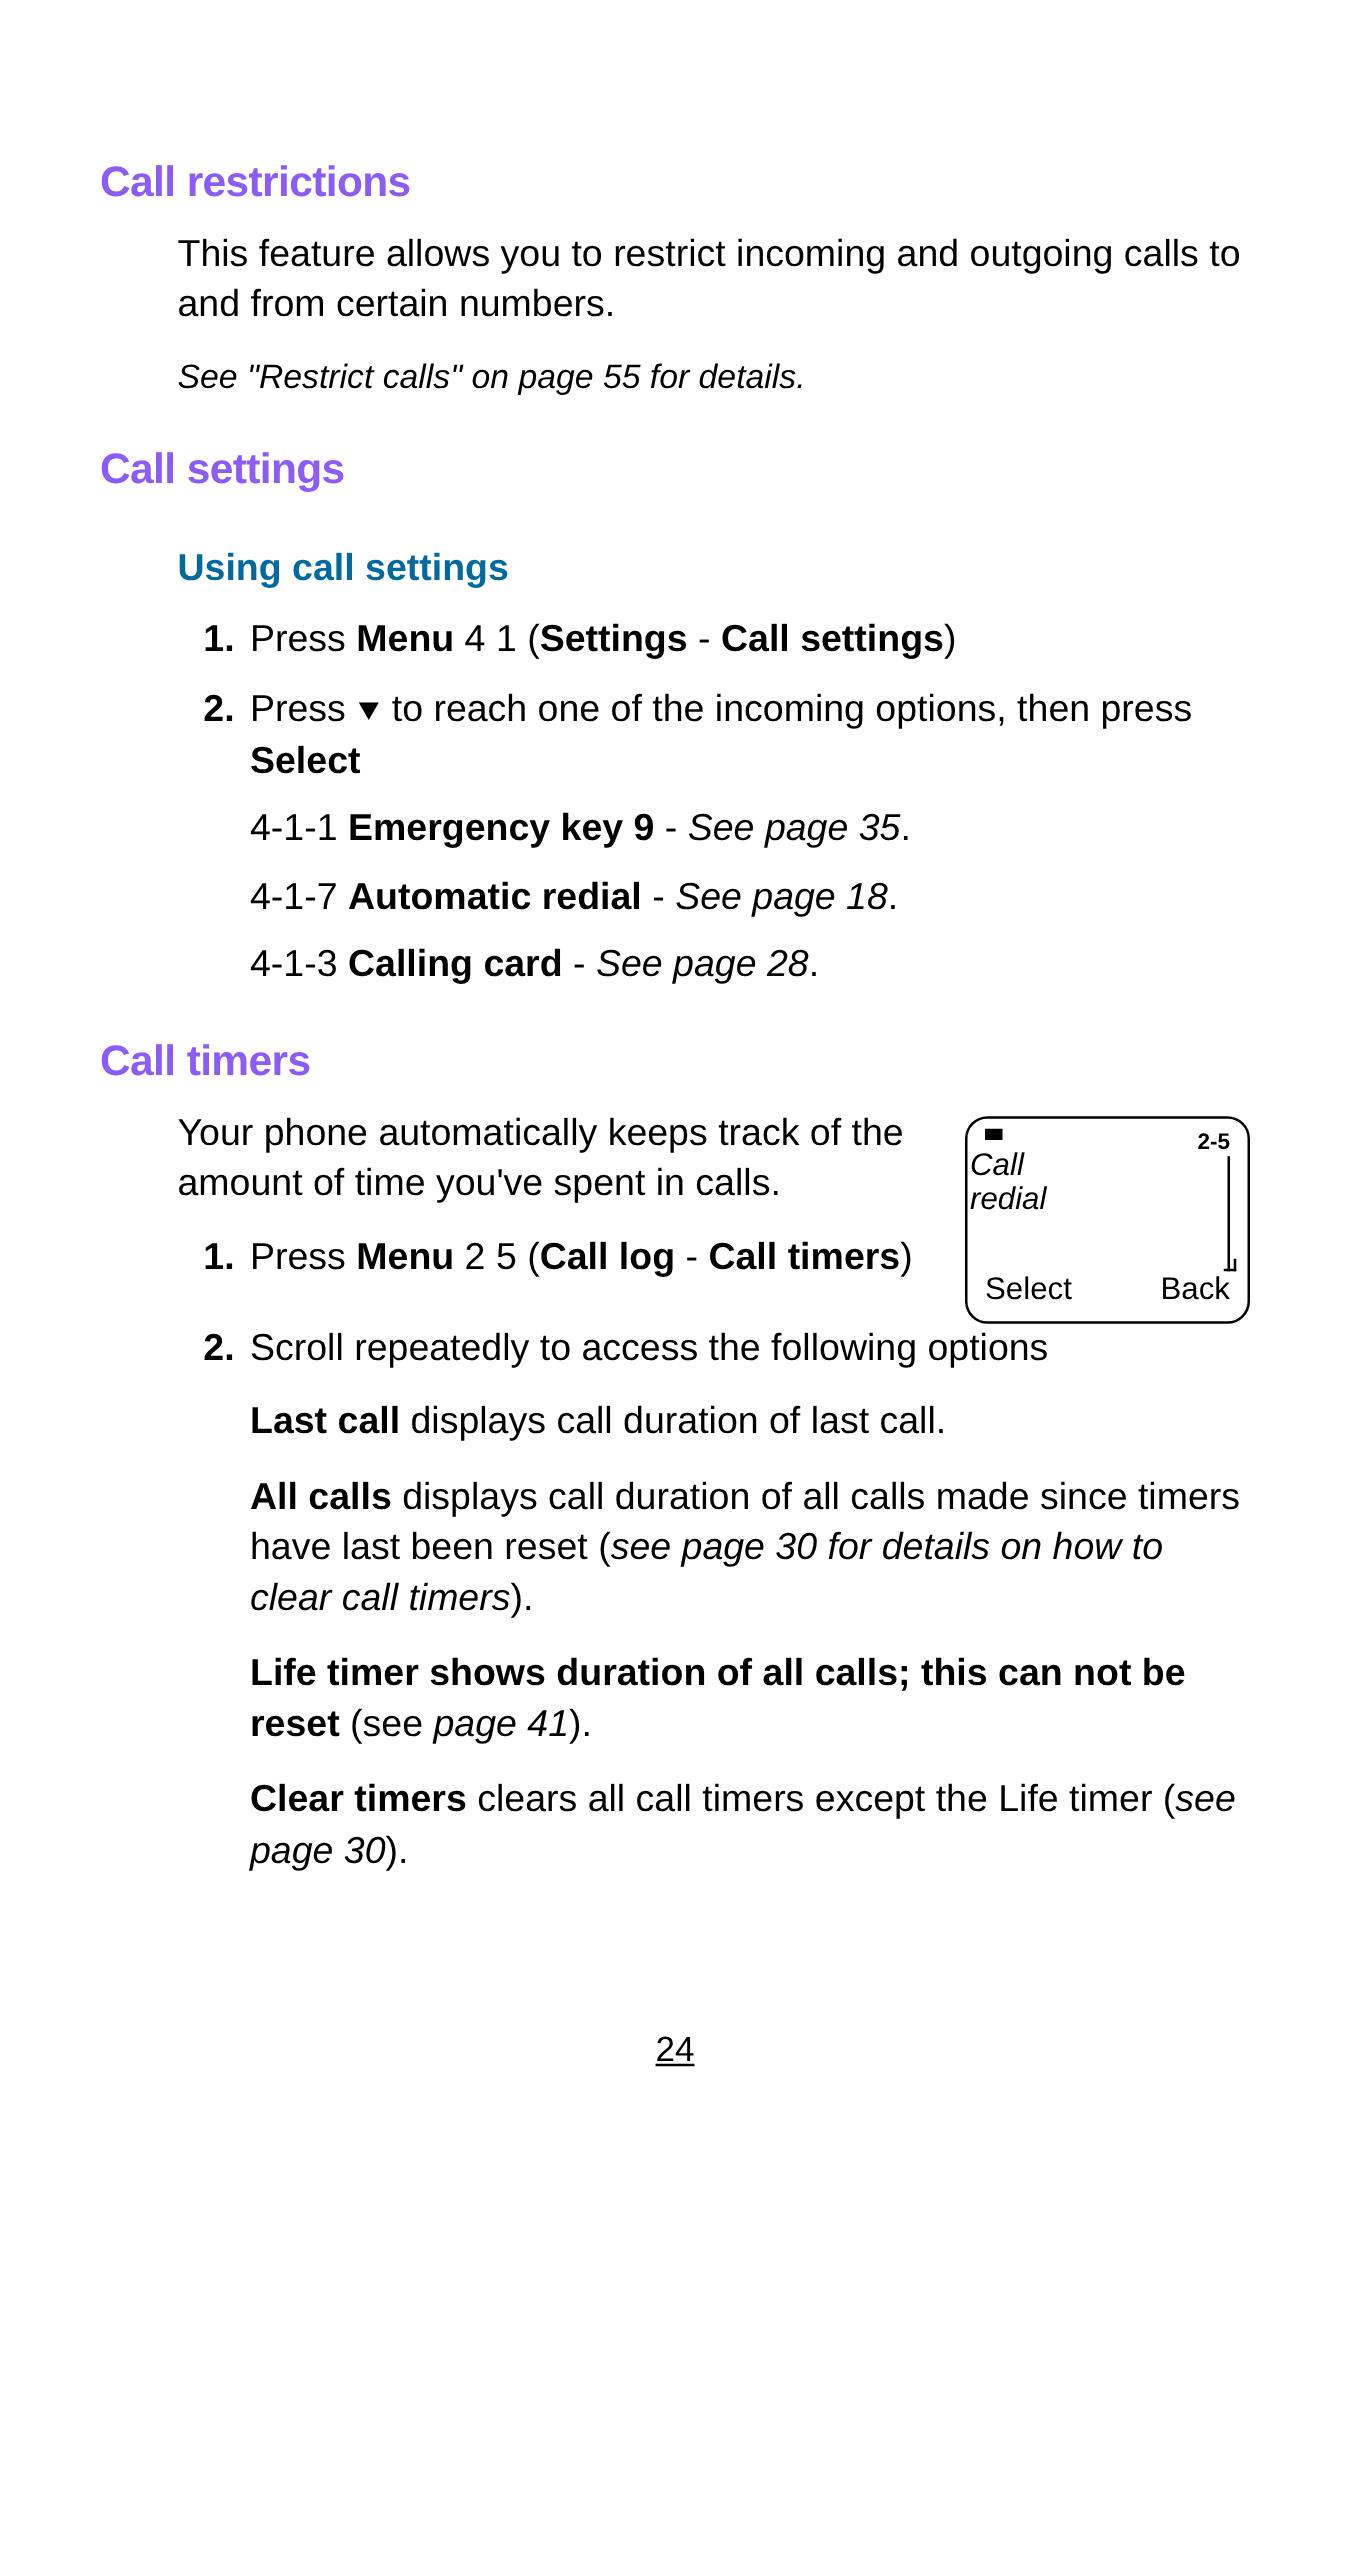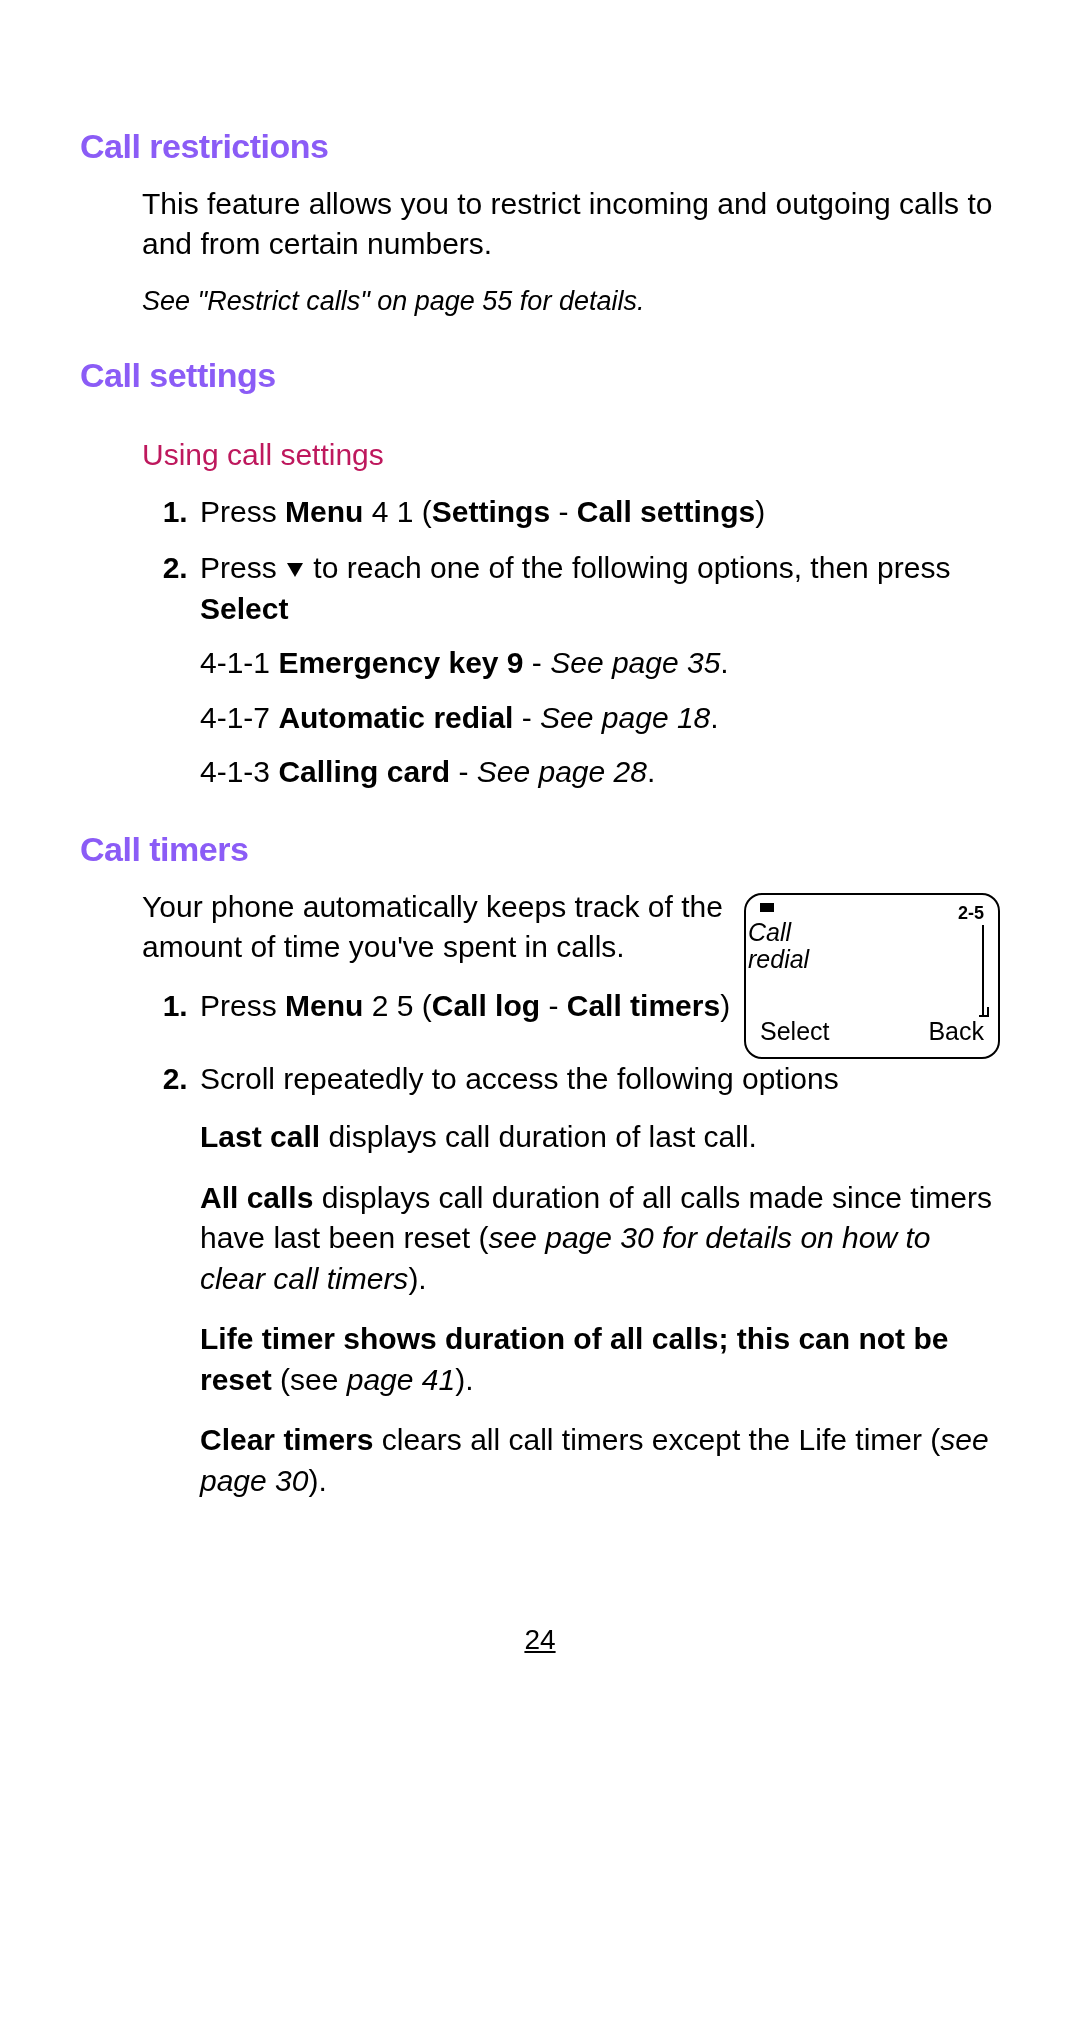--- a/index.html
+++ b/index.html
@@ -22,22 +22,22 @@
   }
   .indent {
     margin-left: 62px;
   }
   p { margin: 0 0 18px 0; }
   .italic-note {
     font-style: italic;
     font-size: 27px;
   }
   h3.sub-heading {
-    font-weight: 400;
-    color: #be185d;
+    font-weight: 700;
+    color: #0369a1;
     font-size: 30px;
     margin: 36px 0 16px 0;
   }
   ol {
     margin: 0;
     padding-left: 54px;
   }
   ol > li {
     margin-bottom: 16px;
     padding-left: 4px;
@@ -60,21 +60,21 @@
     margin: 0 2px;
   }
   .timers-flex {
     display: flex;
     align-items: flex-start;
   }
   .timers-text { flex: 1; }
   .phone-screen {
     border: 2.5px solid #000;
     border-radius: 18px;
-    width: 256px;
+    width: 228px;
     height: 166px;
     position: relative;
     font-family: Helvetica, Arial, sans-serif;
     font-size: 25px;
     flex-shrink: 0;
     margin-top: 6px;
   }
   .phone-screen .battery {
     position: absolute;
     top: 8px; left: 14px;
@@ -133,21 +133,21 @@
 </div>
 
 <h2 class="section-heading">Call settings</h2>
 <div class="indent">
   <h3 class="sub-heading">Using call settings</h3>
   <ol>
     <li>
       <span>Press </span><span class="b">Menu</span><span> 4 1 (</span><span class="b">Settings</span><span> - </span><span class="b">Call settings</span><span>)</span>
     </li>
     <li>
-      <span>Press </span><span class="down-arrow"></span><span> to reach one of the following options, then press </span><span class="b">Select</span>
+      <span>Press </span><span class="down-arrow"></span><span> to reach one of the incoming options, then press </span><span class="b">Select</span>
       <div class="sub-options">
         <div><span>4-1-1 </span><span class="b">Emergency key 9</span><span> - </span><span class="i">See page 35</span><span>.</span></div>
         <div><span>4-1-7 </span><span class="b">Automatic redial</span><span> - </span><span class="i">See page 18</span><span>.</span></div>
         <div><span>4-1-3 </span><span class="b">Calling card</span><span> - </span><span class="i">See page 28</span><span>.</span></div>
       </div>
     </li>
   </ol>
 </div>
 
 <h2 class="section-heading">Call timers</h2>

